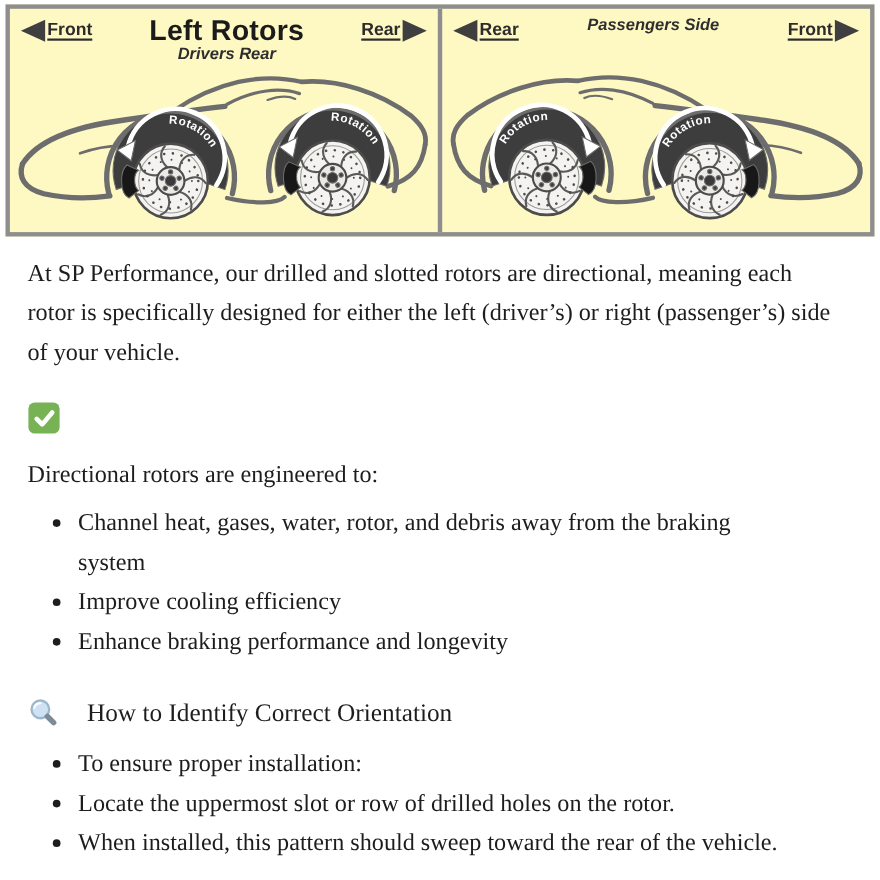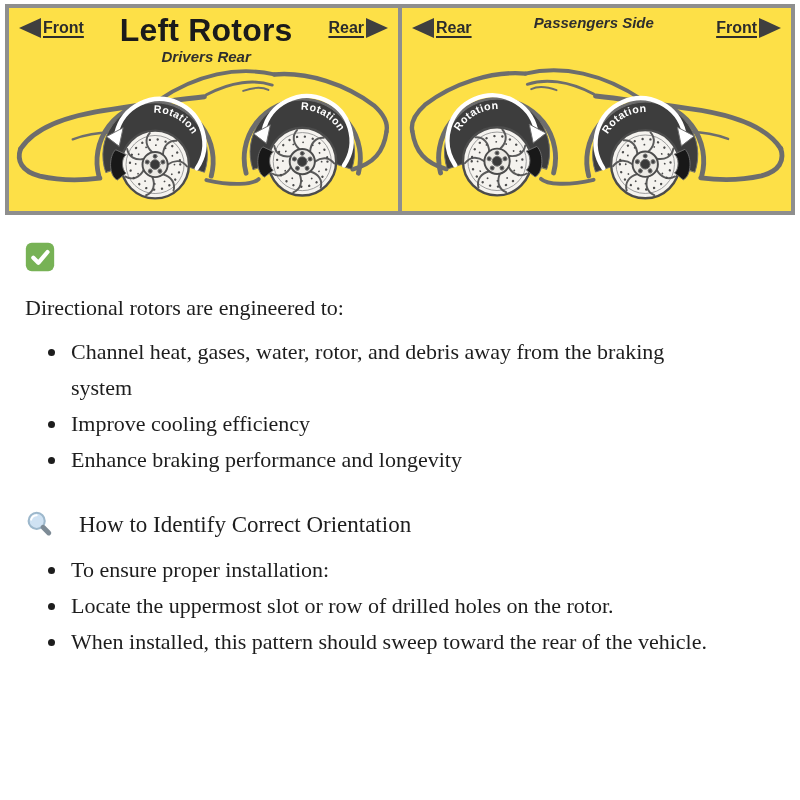--- a/index.html
+++ b/index.html
@@ -5,40 +5,40 @@
   html,body { margin:0; padding:0; background:#ffffff; }
   .page {
     width:800px; height:800px; margin:0 auto; background:#fff;
     font-family:"Liberation Serif", serif; color:#1d1d1d;
     box-sizing:border-box; overflow:hidden;
   }
 
   
   .diagram {
     display:flex; margin:4px 5px 0 5px;
-    border:4px solid #8e8e8e; background:#fde047;
+    border:4px solid #8e8e8e; background:#fef9c3;
     height:211px; box-sizing:border-box;
   }
   .panel { flex:1 1 0; display:flex; flex-direction:column; min-width:0; }
   .panel + .panel { border-left:4px solid #8e8e8e; }
   .panel-header {
     display:flex; align-items:flex-start; justify-content:space-between;
     padding:6px 10px 0 10px; height:50px; box-sizing:border-box;
     font-family:"Liberation Sans", sans-serif;
   }
   .marker {
     display:flex; align-items:center; gap:2px; margin-top:4px;
     font-weight:bold; font-size:16px; color:#2c2c2c;
   }
   .marker .word { text-decoration:underline; text-decoration-thickness:2px; text-underline-offset:3px; }
   .tri { width:0; height:0; border-top:10px solid transparent; border-bottom:10px solid transparent; }
   .tri.left  { border-right:22px solid #3f3f3f; }
   .tri.right { border-left:22px solid #3f3f3f; }
   .titles { text-align:center; flex:1 1 auto; }
-  .ptitle { font-size:32px; font-weight:bold; color:#1b1b1b; line-height:1.05; letter-spacing:0.2px; }
+  .ptitle { font-size:26px; font-weight:bold; color:#1b1b1b; line-height:1.05; letter-spacing:0.2px; }
   .psub   { font-size:15px; font-weight:bold; font-style:italic; color:#2e2e2e; }
   .car-wrap { flex:1 1 auto; min-height:0; }
   .car-wrap svg { display:block; width:100%; height:100%; }
 
   
   .intro { margin:15px 25px 0 25px; font-size:22px; line-height:1.64; max-width:742px; }
   .sec-heading {
     display:flex; align-items:center; gap:11px;
     margin:27px 25px 0 25px; font-size:24px; font-weight:bold; line-height:1.2;
   }
@@ -165,20 +165,21 @@
           </text>
           <text font-family="Liberation Sans, sans-serif" font-size="11" font-weight="bold" fill="#ffffff" letter-spacing="0.5">
             <textPath href="#tp-r2" startOffset="50%" text-anchor="middle">Rotation</textPath>
           </text>
         </svg>
       </div>
     </section>
 
   </div>
 
+  <p class="intro">At SP Performance, our drilled and slotted rotors are directional, meaning each rotor is specifically designed for either the left (driver’s) or right (passenger’s) side of your vehicle.</p>
 
   <h2 class="sec-heading">
     <span class="emoji">
       <svg width="30" height="30" viewBox="0 0 36 36">
         <rect x="1" y="1" width="34" height="34" rx="7" fill="#77b255"></rect>
         <path d="M10 19 L16 25 L27 12" stroke="#ffffff" stroke-width="5" fill="none" stroke-linecap="round" stroke-linejoin="round"></path>
       </svg>
     </span>
   </h2>
 

